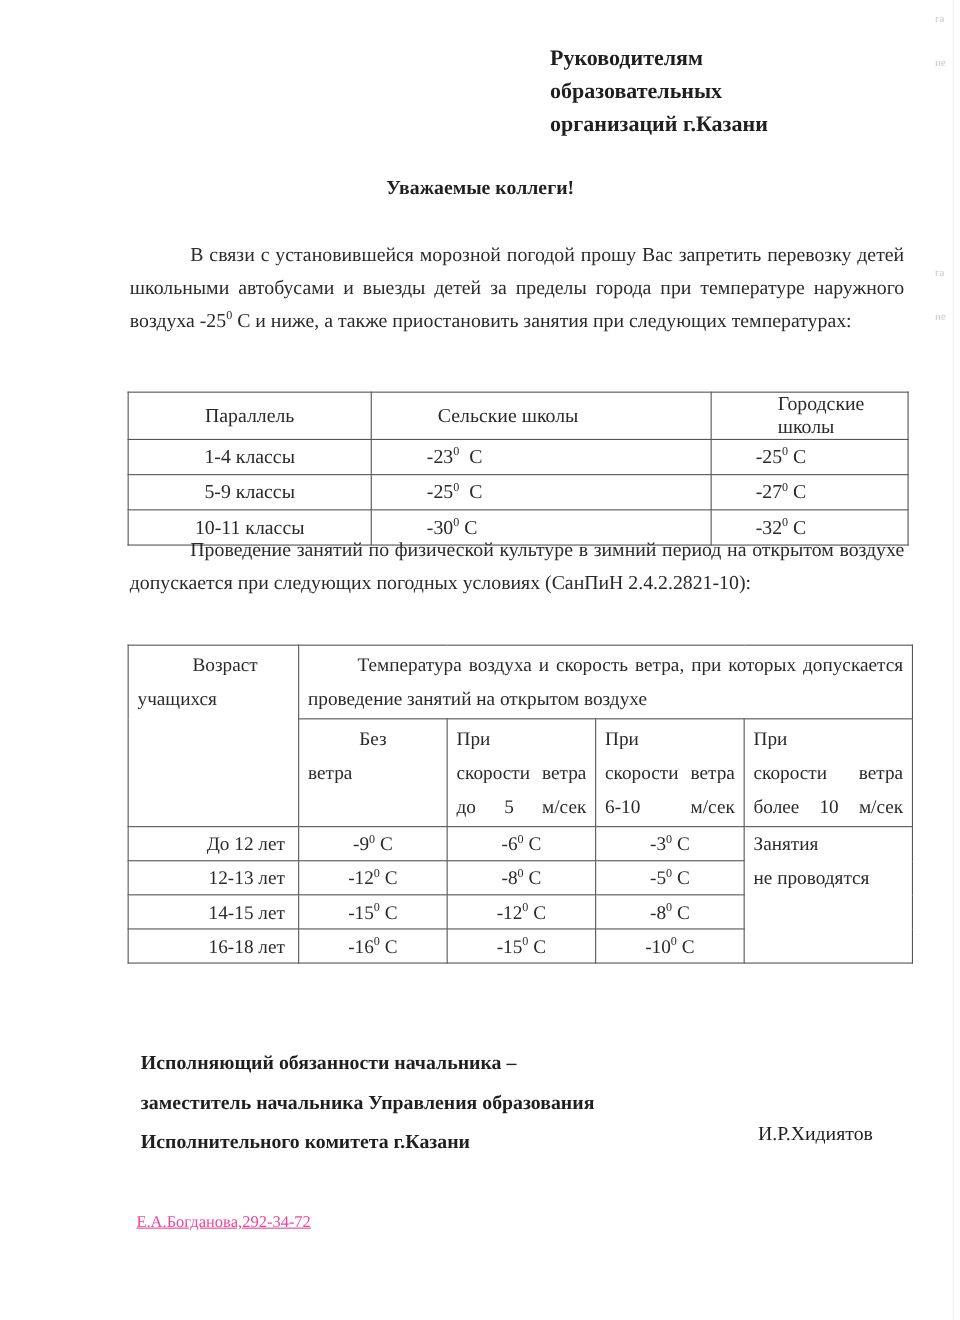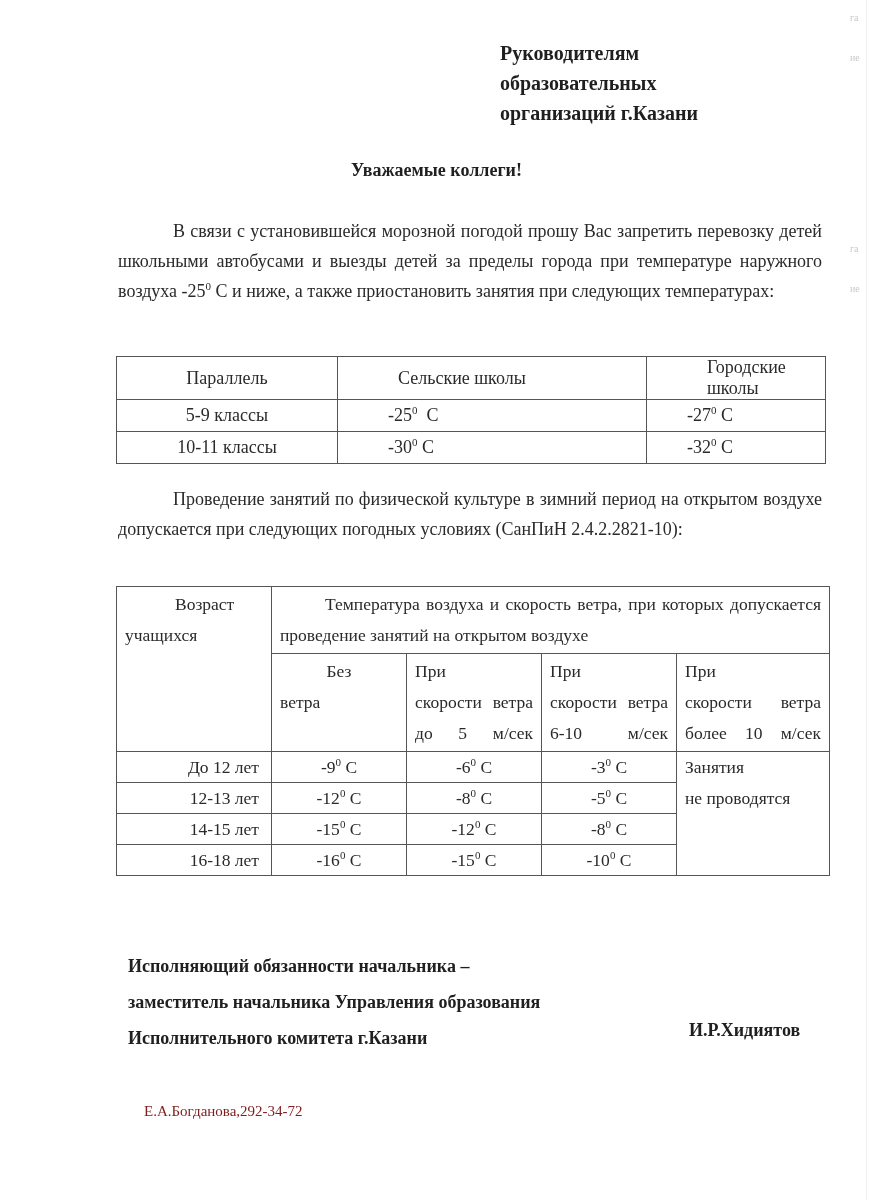--- a/index.html
+++ b/index.html
@@ -27,22 +27,22 @@
   .t2 .age-head .l1 { display:block; padding-left: 50px; }
   .t2 .big-head { text-align: justify; text-align-last: left; margin-top: 16px; }
   .t2 .big-head .ind { display:inline-block; width: 45px; }
   .t2 .sub { width: 118px; }
   .t2 .sub .l1 { display:block; text-align:center; }
   .t2 .sub-r { text-align: justify; text-align-last: justify; }
   .t2 .age-cell { text-align: right; padding-right: 12px; height: 26px; line-height: 26px; }
   .t2 .val { text-align: center; height: 26px; line-height: 26px; }
   .t2 .nocls { text-align: left; vertical-align: top; line-height: 31px; padding-top: 0; }
   .signature { left: 128px; top: 948px; font-weight: bold; font-size: 18px; line-height: 36px; color: #1f1f1f; }
-  .signer { left: 689px; top: 1020px; font-weight: bold; font-size: 18px; color: #1f1f1f; }
-  .contact { left: 144px; top: 1103px; font-size: 15px; color: #7f1d1d; }
+  .signer { left: 689px; top: 1020px; font-weight: normal; font-size: 18px; color: #1f1f1f; }
+  .contact { left: 124px; top: 1103px; font-size: 15px; color: #ec4899; text-decoration: underline; }
   .edge { left: 850px; font-family: "Liberation Serif", serif; font-size: 10px; color: #c9c9c9; }
   .edge-line { left: 866px; top: 0; width: 1px; height: 1200px; background: #efefef; }
 </style>
 </head>
 <body>
 
 <div class="abs edge-line"></div>
 <div class="abs edge" style="top:12px">га</div>
 <div class="abs edge" style="top:52px">ие</div>
 <div class="abs edge" style="top:243px">га</div>
@@ -57,20 +57,25 @@
 <div class="abs salutation">Уважаемые коллеги!</div>
 
 <div class="abs para" style="top:216px"><span class="indent"></span><span>В связи с установившейся морозной погодой прошу Вас запретить перевозку детей школьными автобусами и выезды детей за пределы города при температуре наружного воздуха  -25</span><sup>0</sup><span> С  и ниже, а также приостановить занятия при следующих температурах:</span></div>
 
 <table class="abs t1">
   <tbody>
       <tr>
     <td class="c1">Параллель</td>
     <td class="c2">Сельские школы</td>
     <td class="c3">Городские школы</td>
+  </tr>
+  <tr>
+    <td class="c1">1-4 классы</td>
+    <td class="c2"><span>-23</span><sup>0</sup><span style="white-space:pre">  С</span></td>
+    <td class="c3"><span>-25</span><sup>0</sup><span style="white-space:pre"> С</span></td>
   </tr>
   <tr>
     <td class="c1">5-9 классы</td>
     <td class="c2"><span>-25</span><sup>0</sup><span style="white-space:pre">  С</span></td>
     <td class="c3"><span>-27</span><sup>0</sup><span style="white-space:pre"> С</span></td>
   </tr>
   <tr>
     <td class="c1">10-11 классы</td>
     <td class="c2"><span>-30</span><sup>0</sup><span style="white-space:pre"> С</span></td>
     <td class="c3"><span>-32</span><sup>0</sup><span style="white-space:pre"> С</span></td>

